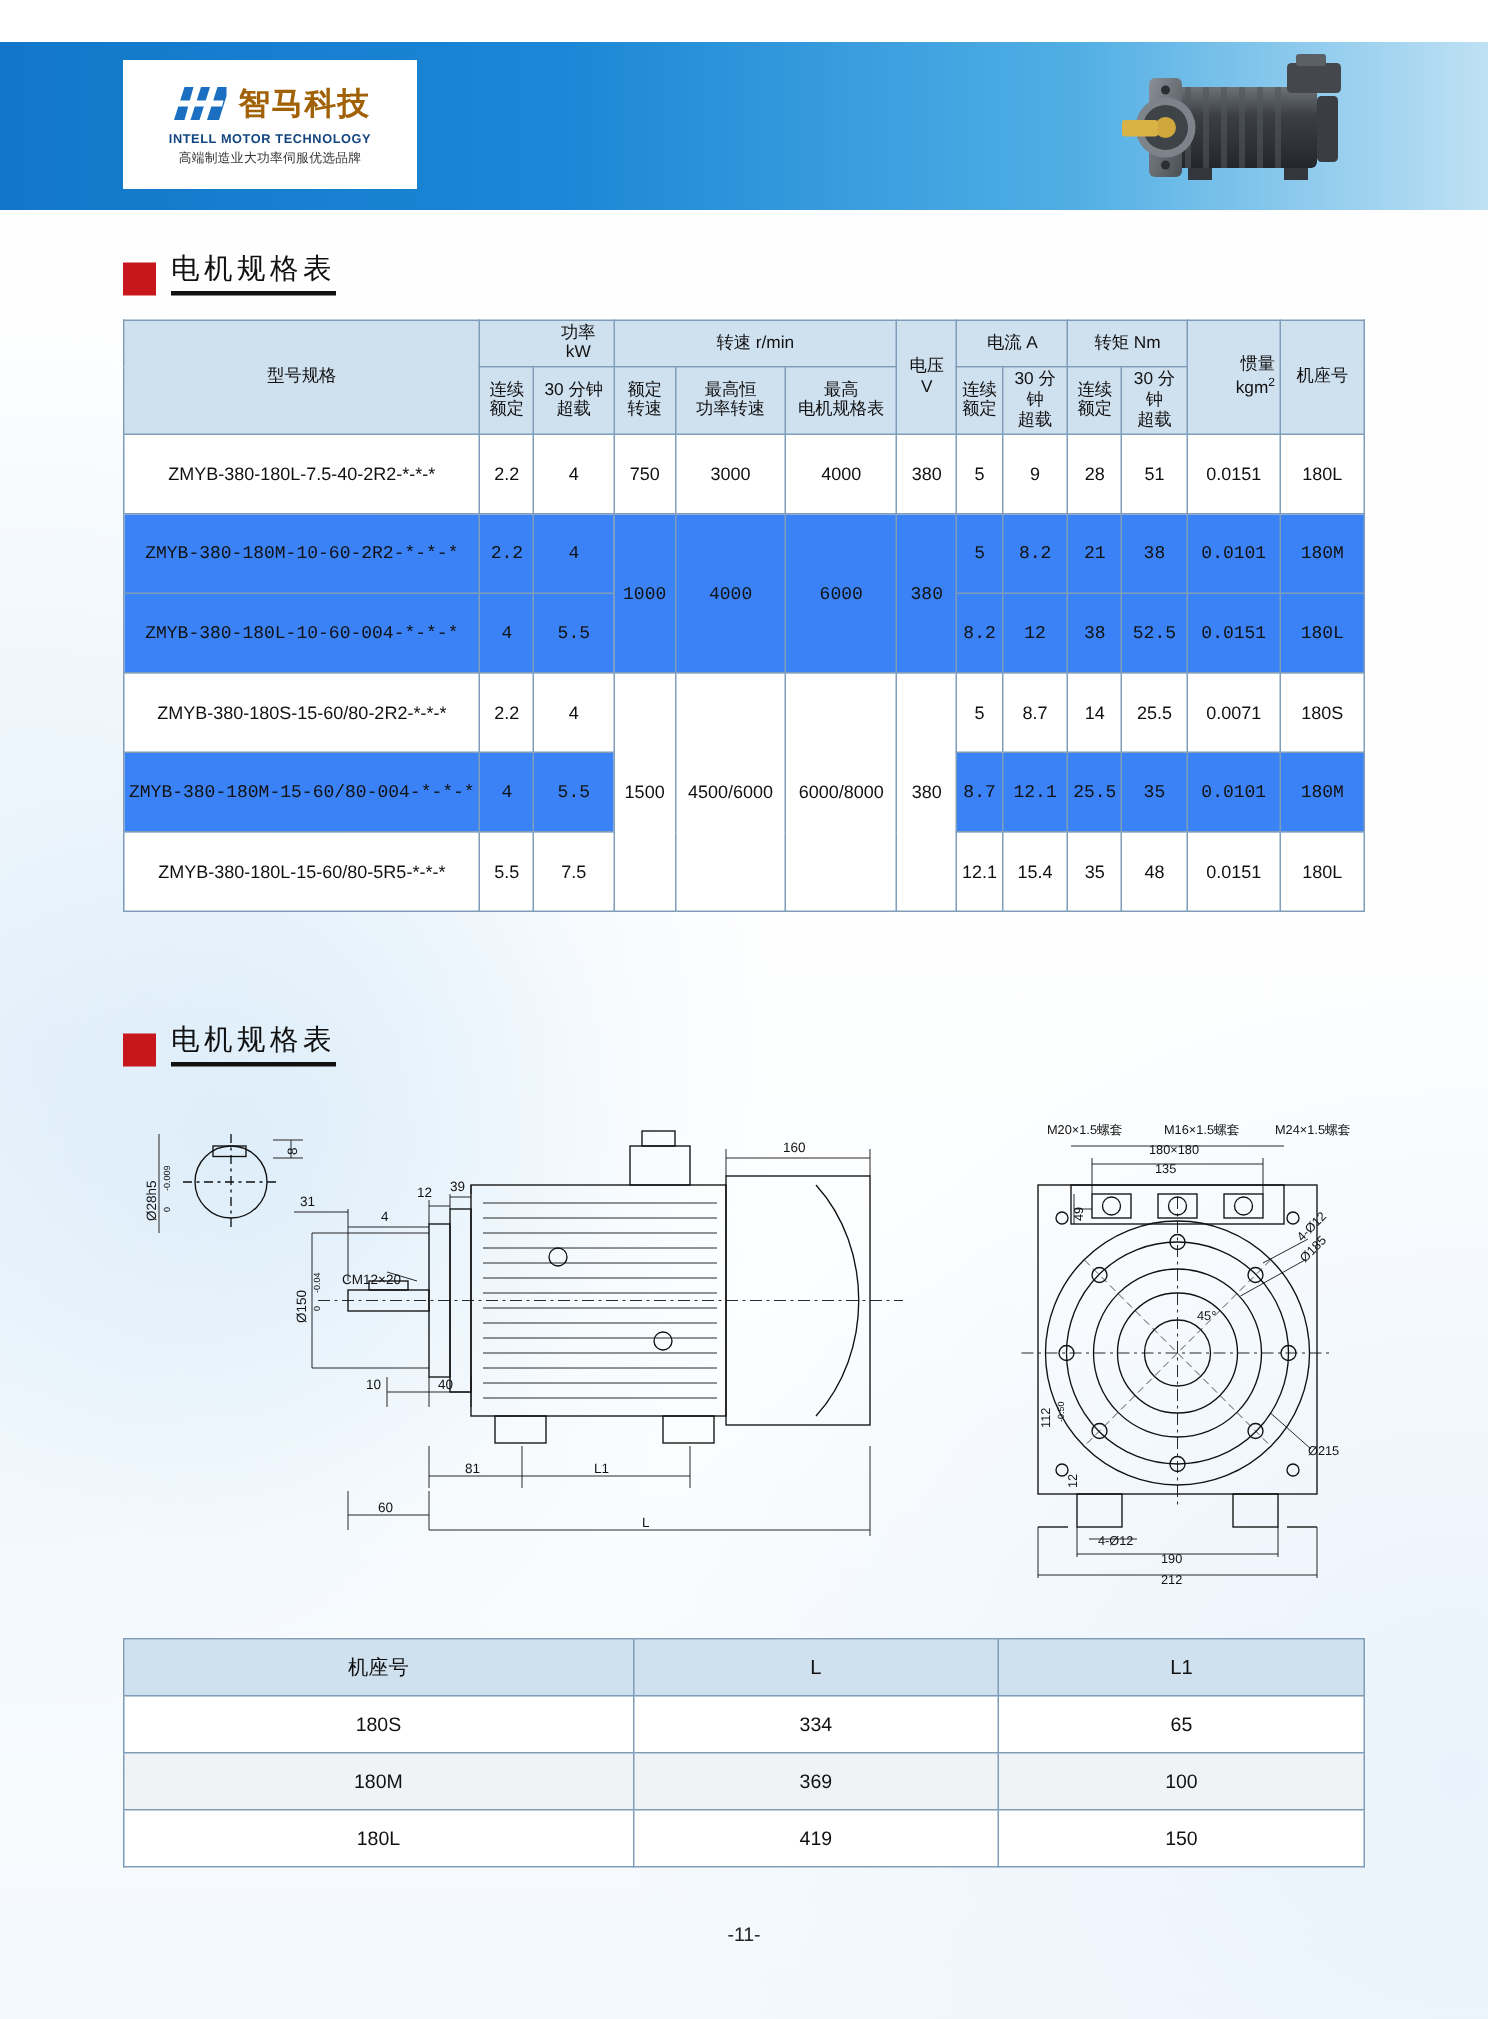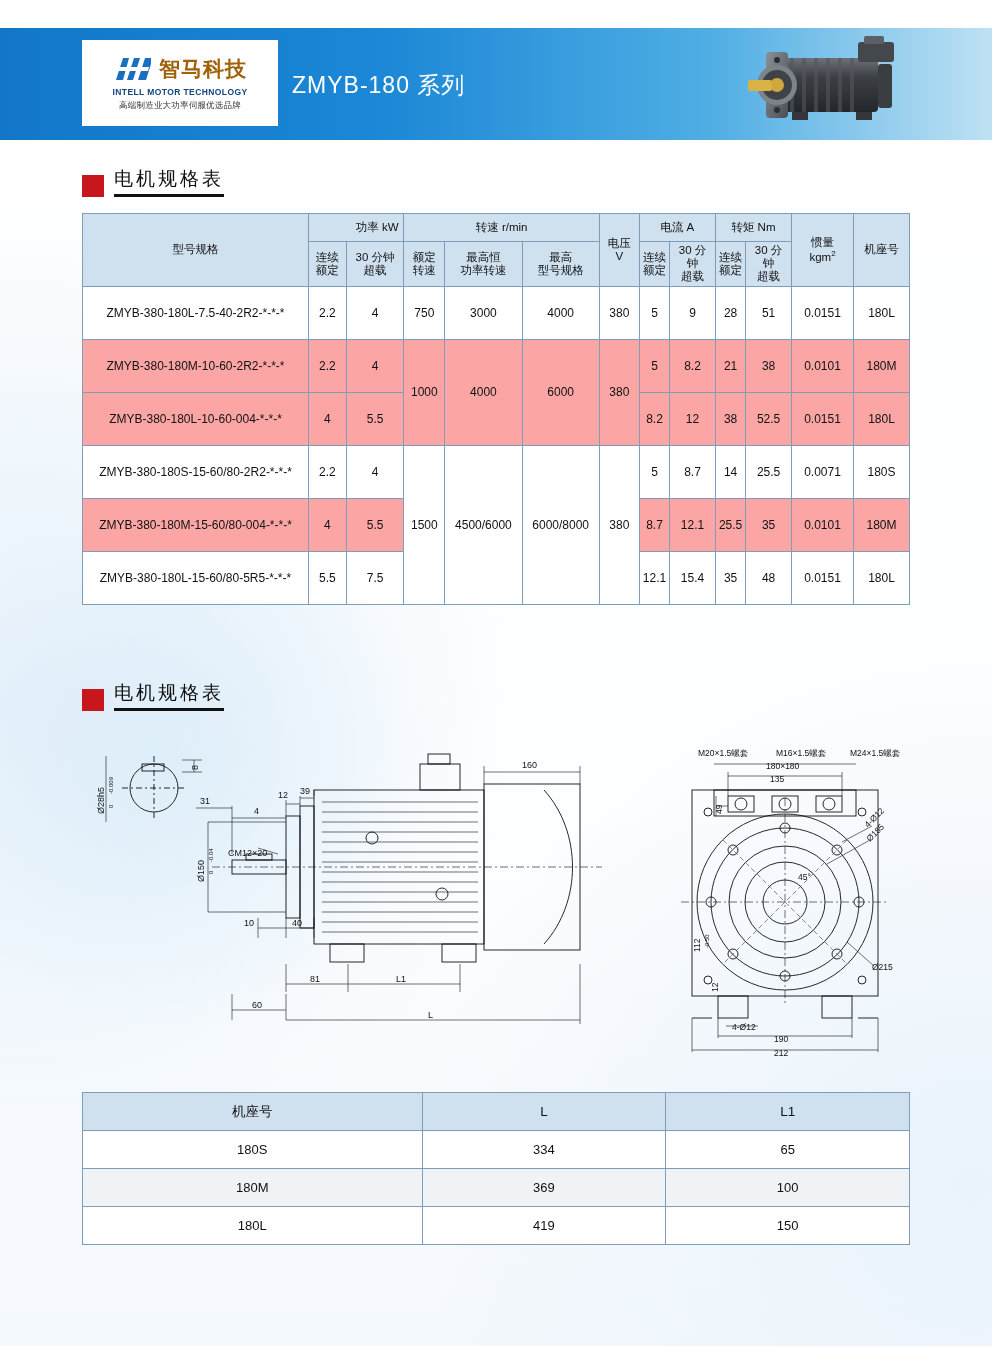--- a/index.html
+++ b/index.html
@@ -70,21 +70,21 @@
   .spec-table {
     position: absolute; left: 82px; top: 213px; width: 828px;
     font-size: 11.5px; color: #111;
   }
   .spec-table td, .spec-table th {
     border: 1px solid #7f9db9; text-align: center; vertical-align: middle;
     padding: 2px 3px; font-weight: normal;
   }
   .spec-table thead td { background: #cfe0ef; height: 28px; line-height: 1.15; }
   .spec-table tbody td { height: 53px; background: #ffffff; font-size: 12px; }
-  .spec-table tbody tr.alt td { background: #fca5a5; }
+  .spec-table tbody tr.alt td { background: #3b82f6; font-family: Liberation Mono, monospace; }
   .spec-table tbody td.model { text-align: center; font-size: 12px; white-space: nowrap; margin-top: 23px; }
   .sup { font-size: 8px; vertical-align: super; }
 
   .dim-table {
     position: absolute; left: 82px; top: 1092px; width: 828px;
     font-size: 13px; color: #111;
   }
   .dim-table td { border: 1px solid #7f9db9; text-align: center; height: 38px; }
   .dim-table thead td { background: #cfe0ef; font-size: 13.5px; }
   .dim-table tbody tr:nth-child(even) td { background: #f0f3f6; }
@@ -116,21 +116,20 @@
               <path d="M25 26 L32 4 L38 4 L38 10 L33 26 Z" fill="#1b6fc0"></path>
               <path d="M6 13 L36 13 L35 17 L5 17 Z" fill="#ffffff"></path>
             </svg>
           </span>
           <span class="logo-cn">智马科技</span>
         </div>
         <div class="logo-en">INTELL MOTOR TECHNOLOGY</div>
         <div class="logo-sub">高端制造业大功率伺服优选品牌</div>
       </div>
 
-      <div class="header-title">ZMYB-180 系列</div>
 
       <div class="motor-img">
         <svg width="170" height="102" viewBox="0 0 170 102">
           <defs>
             <linearGradient id="gbody" x1="0" y1="0" x2="0" y2="1">
               <stop offset="0" stop-color="#6d7278"></stop>
               <stop offset="0.35" stop-color="#3c4045"></stop>
               <stop offset="1" stop-color="#23262a"></stop>
             </linearGradient>
             <linearGradient id="gface" x1="0" y1="0" x2="1" y2="1">
@@ -173,37 +172,37 @@
   <table class="spec-table">
     <thead>
       <tr>
         <td rowspan="2" style="width:226px;">型号规格</td>
         <td colspan="2" style="width:96px;padding-left:45px;">功率 kW</td>
         <td colspan="3" style="width:196px;">转速 r/min</td>
         <td rowspan="2" style="width:40px; white-space:pre-line;">电压
 V</td>
         <td colspan="2" style="width:76px;">电流 A</td>
         <td colspan="2" style="width:76px;">转矩 Nm</td>
-        <td rowspan="2" style="width:62px;">
+        <td rowspan="2" style="width:62px;text-align:right;">
           <span>惯量</span><br>
           <span>kgm</span><span class="sup">2</span>
         </td>
         <td rowspan="2" style="width:56px;">机座号</td>
       </tr>
       <tr>
         <td style="white-space:pre-line;">连续
 额定</td>
         <td style="white-space:pre-line;">30 分钟
 超载</td>
         <td style="white-space:pre-line;">额定
 转速</td>
         <td style="white-space:pre-line;">最高恒
 功率转速</td>
         <td style="white-space:pre-line;">最高
-型号规格</td>
+电机规格表</td>
         <td style="white-space:pre-line;">连续
 额定</td>
         <td style="white-space:pre-line;">30 分钟
 超载</td>
         <td style="white-space:pre-line;">连续
 额定</td>
         <td style="white-space:pre-line;">30 分钟
 超载</td>
       </tr>
     </thead>
@@ -538,13 +537,14 @@
         <td>100</td>
       </tr>
       <tr>
         <td>180L</td>
         <td>419</td>
         <td>150</td>
       </tr>
     </tbody>
   </table>
 
+  <div class="pagenum">-11-</div>
 </div>
 
 </body></html>

